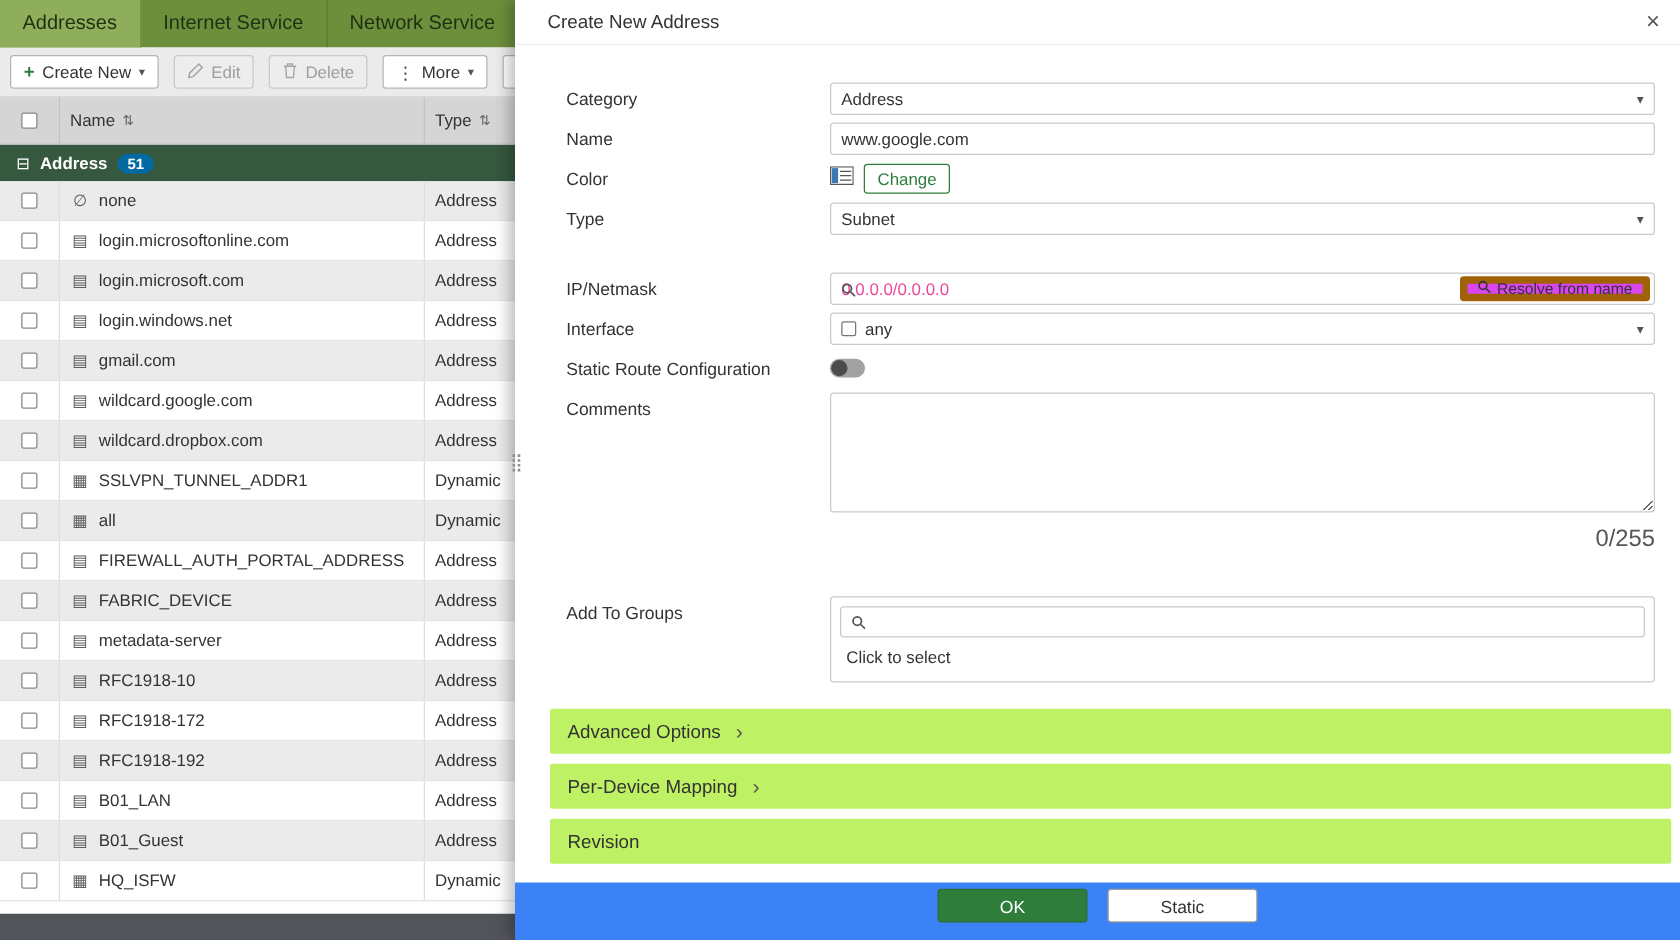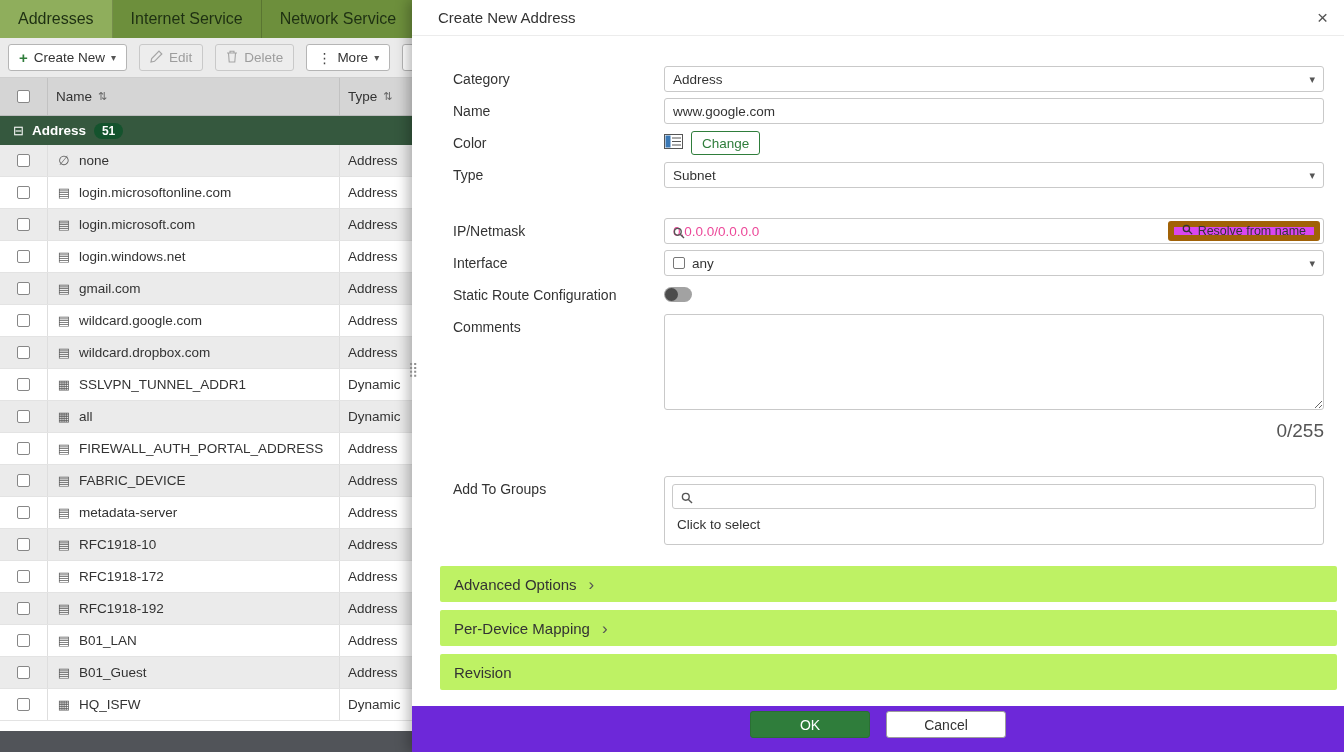--- a/index.html
+++ b/index.html
@@ -33,21 +33,21 @@
   .thead .cell { display:flex; align-items:center; }
   .cell.check { width:48px; justify-content:center; }
   .thead .check { border-right:1px solid #c2c2c2; }
   .thead .name { width:292px; padding-left:8px; border-right:1px solid #c2c2c2; }
   .thead .type { flex:1; padding-left:8px; }
   .sort { font-size:11px; color:#666; margin-left:6px; }
 
   .grow { height:29px; background:#35583e; display:flex; align-items:center;
           color:#fff; padding-left:13px; gap:8px; font-size:13.5px; font-weight:bold; }
   .collapse-icon { font-size:13px; font-weight:normal; }
-  .badge { background:#14532d; border-radius:9px; padding:1px 8px; font-size:12px; }
+  .badge { background:#0369a1; border-radius:9px; padding:1px 8px; font-size:12px; }
 
   .tbody { height:586px; overflow:hidden; }
   .trow { height:32px; display:flex; align-items:stretch; background:#fff;
           font-size:13.5px; color:#333; border-bottom:1px solid #e3e3e3; cursor:pointer; }
   .trow.alt { background:#ebebeb; }
   .trow .cell { display:flex; align-items:center; }
   .trow .check { border-right:1px solid #dedede; }
   .trow .name { width:292px; padding-left:8px; gap:7px; border-right:1px solid #dedede; }
   .trow .type { flex:1; padding-left:8px; }
   .row-icon { color:#5d5d5d; font-size:13px; width:16px; text-align:center; }
@@ -111,21 +111,21 @@
   .groups-search { position:relative; }
   .groups-search input { height:25px; padding-left:28px; }
   .groups-search .search-ic { top:6px; }
   .hint { font-size:13.5px; color:#333; padding:8px 0 0 5px; cursor:pointer; }
 
   .section-bar { height:36px; background:#bef264; display:flex; align-items:center;
                  padding:0 14px; margin-bottom:8px; font-size:15px; color:#333;
                  cursor:pointer; gap:12px; border-radius:2px; }
   .chev { font-size:17px; color:#555; line-height:1; }
 
-  .panel-footer { position:absolute; bottom:0; left:0; right:0; height:46px; background:#6d28d9;
+  .panel-footer { position:absolute; bottom:0; left:0; right:0; height:46px; background:#3b82f6;
                   display:flex; justify-content:center; align-items:flex-start;
                   padding-top:5px; gap:16px; }
   .btn { width:120px; height:27px; border-radius:3px; font-size:14px;
          font-family:inherit; cursor:pointer; }
   .btn-ok { background:#2f7d3b; color:#fff; border:1px solid #2a6f34; }
   .btn-cancel { background:#fff; color:#333; border:1px solid #9c9c9c; }
 </style>
 </head>
 <body>
 
@@ -568,19 +568,19 @@
         <span class="chev">›</span>
       </div>
       <div class="section-bar">
         <span>Revision</span>
       </div>
 
     </div>
 
     <div class="panel-footer">
       <button class="btn btn-ok">OK</button>
-      <button class="btn btn-cancel">Cancel</button>
+      <button class="btn btn-cancel">Static</button>
     </div>
   </div>
 
   <div class="drag-handle">⣿</div>
 
 </div>
 
 </body></html>

